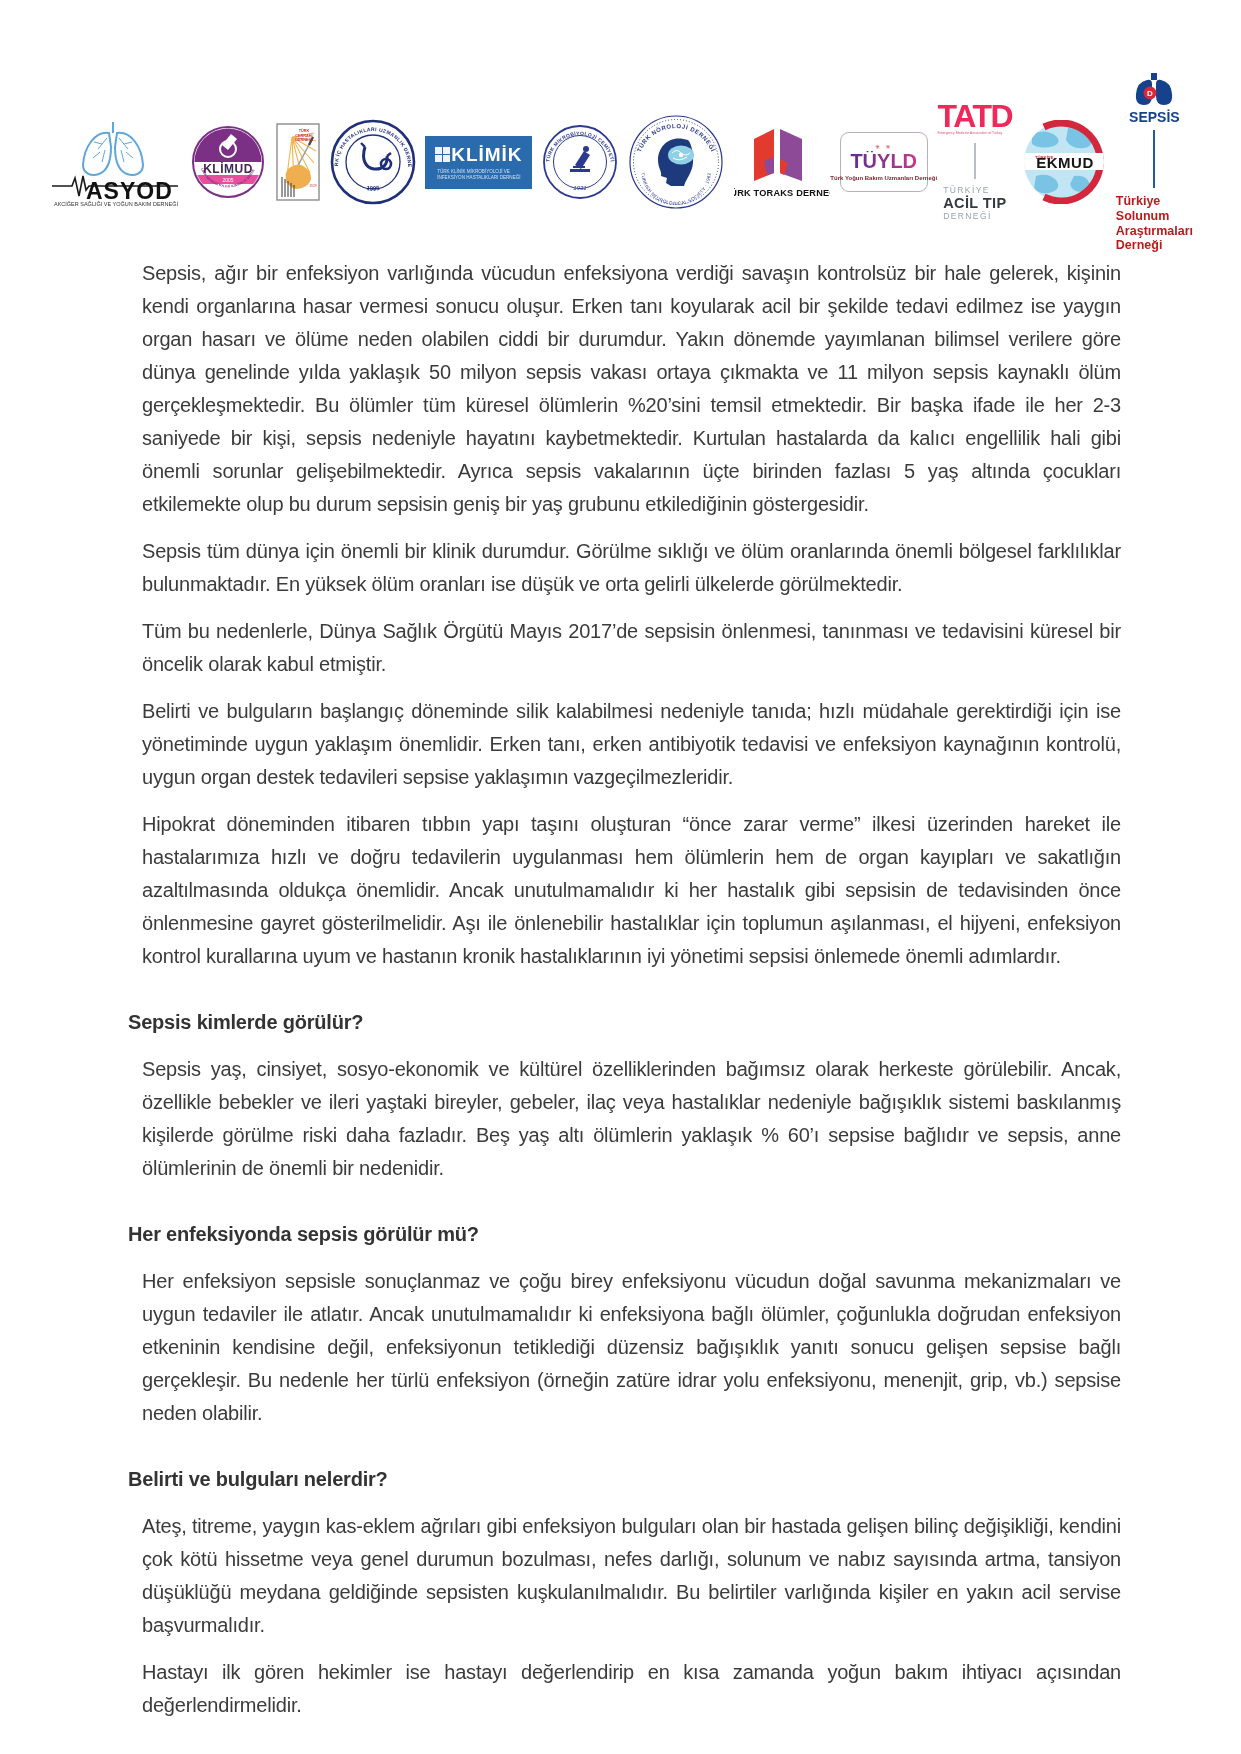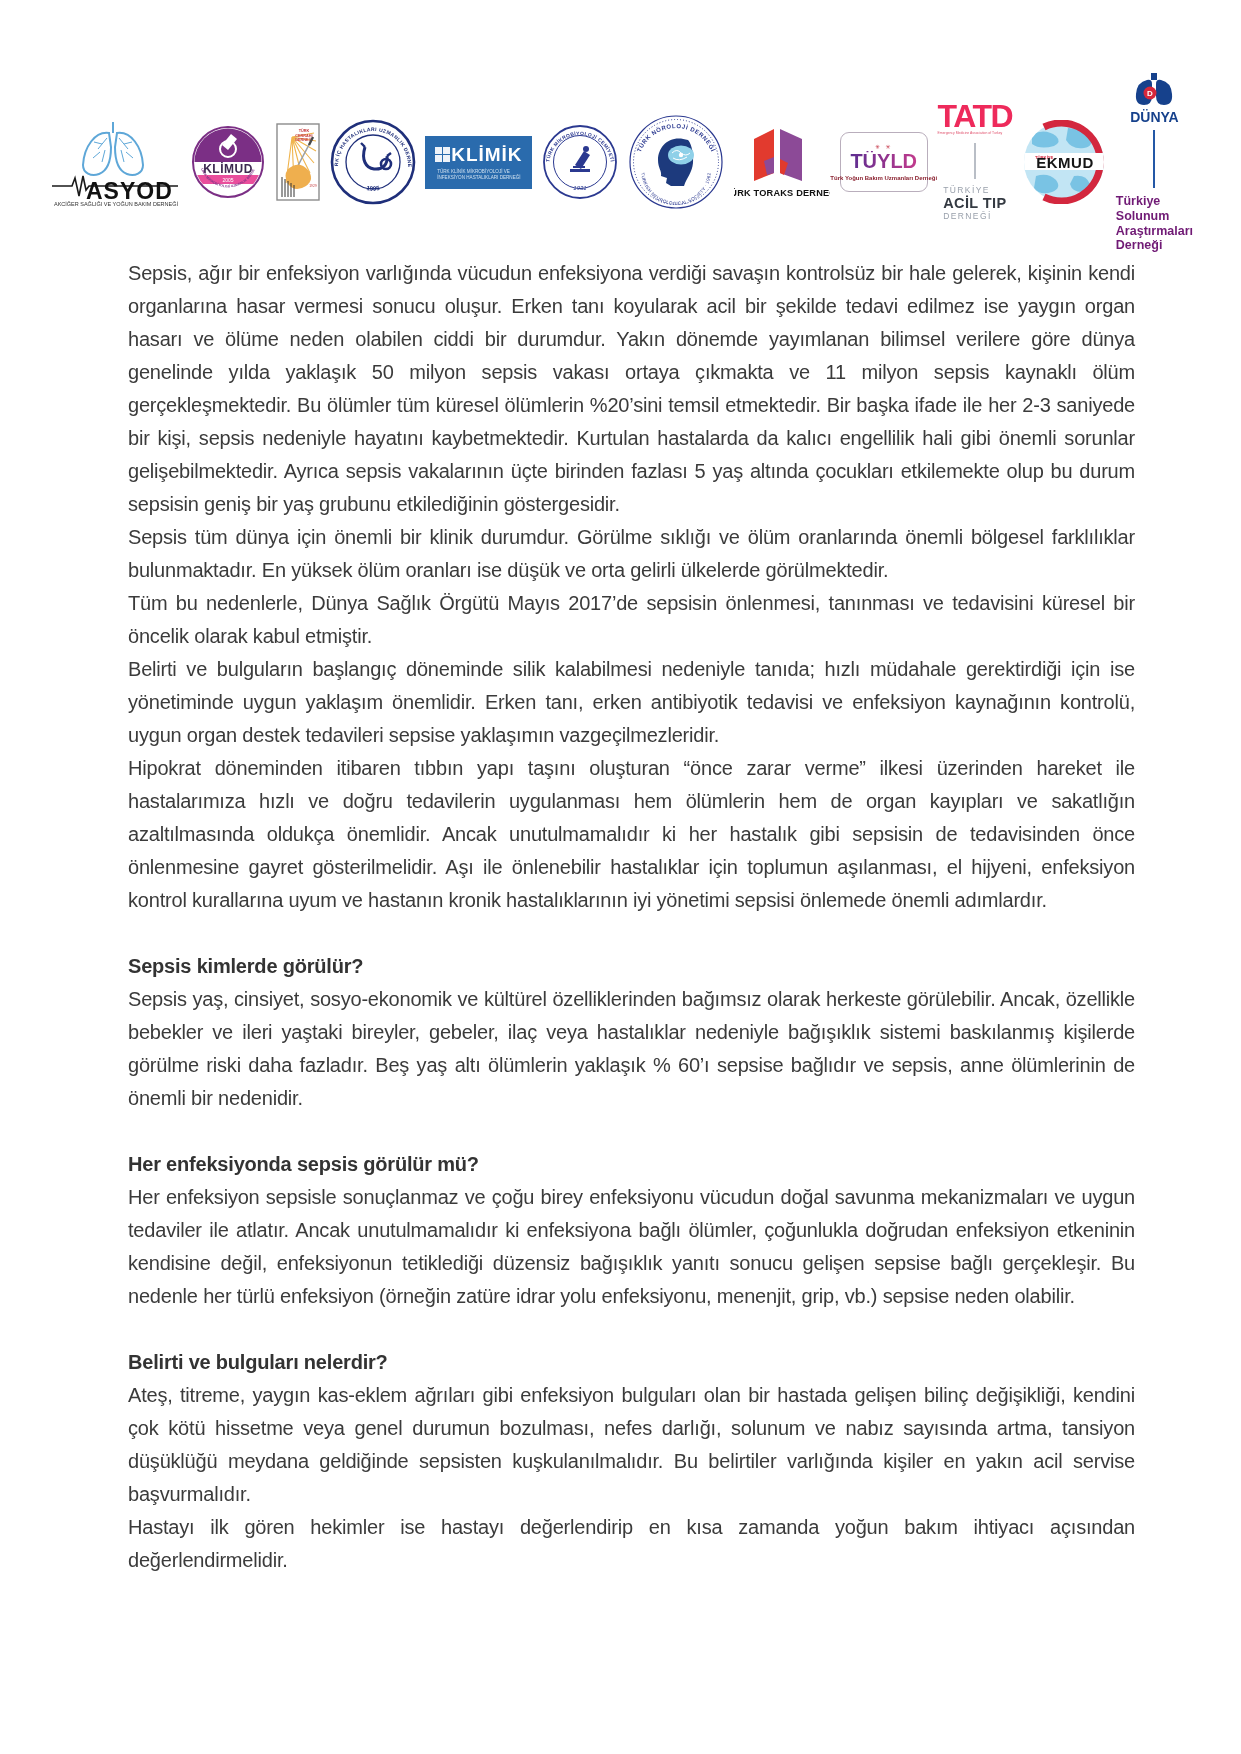--- a/index.html
+++ b/index.html
@@ -43,39 +43,39 @@
   .tatd-sub{font-size:3.4px;color:#e0526d;white-space:nowrap;margin-top:1px;}
   .tatd-div{width:1.5px;height:36px;background:#b9bec6;}
   .tatd-right{display:flex;flex-direction:column;line-height:1.15;}
   .tatd-r1,.tatd-r3{font-size:8.5px;color:#99a0ab;letter-spacing:1.4px;}
   .tatd-r2{font-size:14.5px;font-weight:900;color:#343a42;letter-spacing:.4px;}
   
   .tusad{display:flex;align-items:center;gap:6px;}
   .tusad-left{display:flex;flex-direction:column;align-items:center;line-height:1;}
   .tusad-name{font-size:14px;font-weight:900;color:#16418c;margin-top:1px;}
   .tusad-div{width:2px;height:58px;background:#2458a6;}
-  .tusad-right{display:flex;flex-direction:column;line-height:1.18;font-size:12.5px;font-weight:700;color:#701a75;}
+  .tusad-right{display:flex;flex-direction:column;line-height:1.18;font-size:12.5px;font-weight:700;color:#b91c1c;}
   
   .doc-title{
     margin:94px 106px 0 128px;
     text-align:center;
     font-size:20.5px;
     font-weight:700;
     color:#2b2b2b;
     letter-spacing:-0.2px;
   }
   .doc-body{
     margin:39px 106px 0 128px;
     font-size:20px;
     line-height:33px;
     color:#3b3b3b;
     text-align:justify;
     letter-spacing:-0.2px;
   }
-  .doc-body p{margin:0;}
+  .doc-body p{margin:14px;}
   .doc-body h2{
     font-size:20px;
     line-height:33px;
     margin:33px 0 0 0;
     font-weight:700;
     color:#333333;
     text-align:left;
   }
 </style>
 </head>
@@ -265,21 +265,21 @@
 
     <div class="logo tusad">
       <div class="tusad-left">
         <svg width="42" height="38" viewBox="0 0 42 38">
           <path d="M18 2 h6 v7 h-6 z" fill="#16418c"></path>
           <path d="M14 9 q-10 2 -11 14 q-1 11 8 11 q8 0 8 -9 l0 -12 q0 -5 -5 -4 z" fill="#16418c"></path>
           <path d="M28 9 q10 2 11 14 q1 11 -8 11 q-8 0 -8 -9 l0 -12 q0 -5 5 -4 z" fill="#16418c"></path>
           <circle cx="17" cy="22" r="6.5" fill="#d6273b"></circle>
           <text x="17" y="25" font-size="8" font-weight="900" fill="#fff" text-anchor="middle">D</text>
         </svg>
-        <div class="tusad-name">DÜNYA</div>
+        <div class="tusad-name">SEPSİS</div>
       </div>
       <div class="tusad-div"></div>
       <div class="tusad-right">
         <span>Türkiye</span>
         <span>Solunum</span>
         <span>Araştırmaları</span>
         <span>Derneği</span>
       </div>
     </div>
 

